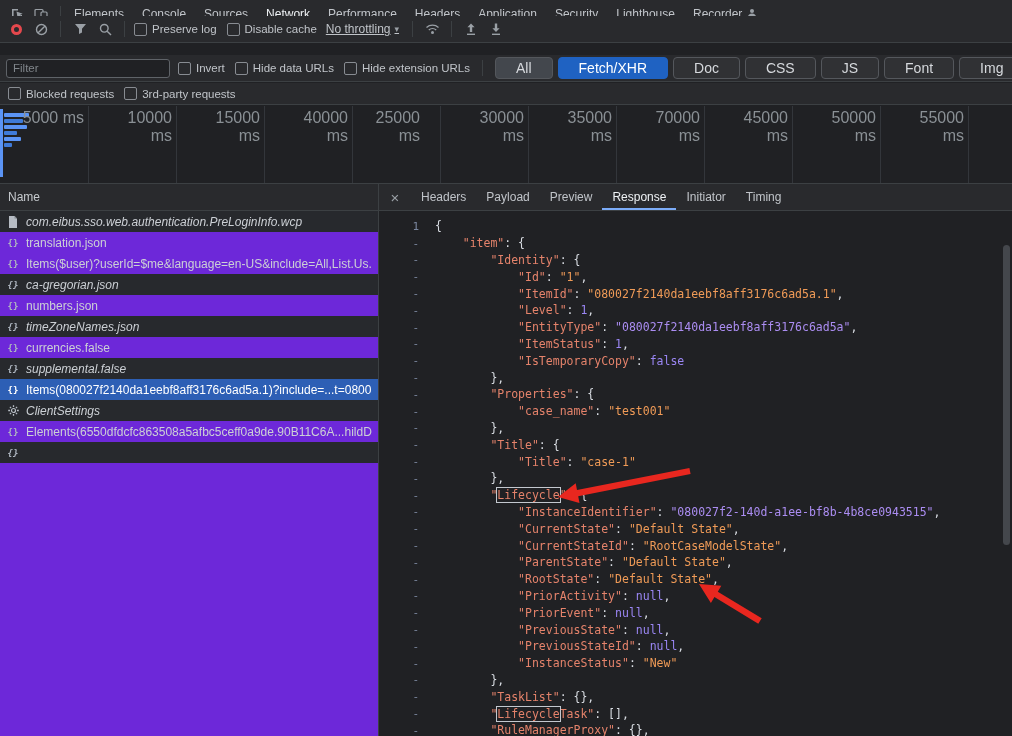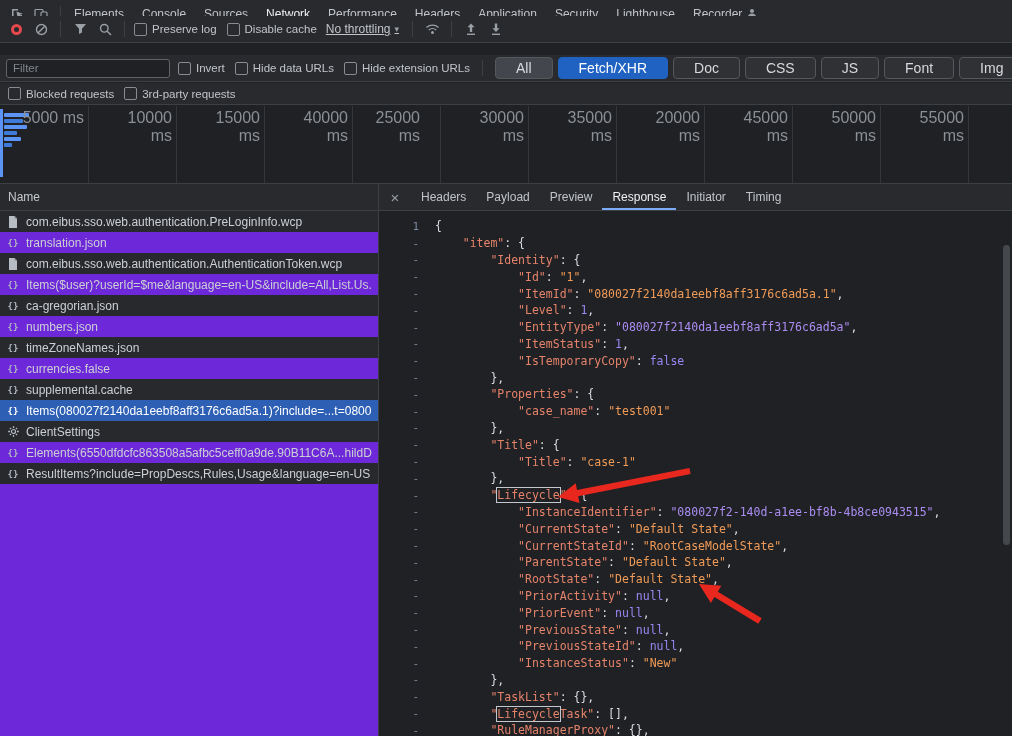--- a/index.html
+++ b/index.html
@@ -44,21 +44,21 @@
         color:#8a9095;font-size:16px;}
   .act-strip{position:absolute;left:0;top:3px;width:3px;height:68px;background:#5b94f5;}
   .act-bar{position:absolute;height:4px;border-radius:1px;}
   
   #main{position:absolute;top:184px;left:0;right:0;bottom:0;display:flex;}
   #names{width:379px;flex:0 0 379px;border-right:1px solid #3c4043;box-sizing:border-box;background:#6d28d9;}
   .names-header{height:27px;line-height:26px;padding-left:8px;background:#292a2d;
                 border-bottom:1px solid #3c4043;color:#c6cace;box-sizing:border-box;}
   .req-row{height:21px;display:flex;align-items:center;gap:6px;padding:0 6px;
            white-space:nowrap;overflow:hidden;color:#ccd0d5;font-size:12px;cursor:default;}
-  .req-row.alt{background:#27292d;}
+  .req-row.alt{background:#27292d;font-style:italic;}
   .req-row.selected{background:#2d5fb5;color:#ffffff;}
   .req-row.selected .brace{color:#ffffff;}
   .ric{flex:0 0 14px;display:flex;justify-content:center;align-items:center;}
   .brace{font-family:"DejaVu Sans Mono",monospace;font-size:9px;font-weight:bold;color:#aeb6c0;}
   .rname{overflow:hidden;}
   
   #details{flex:1;display:flex;flex-direction:column;background:#202124;min-width:0;position:relative;}
   #det-tabs{height:27px;background:#292a2d;border-bottom:1px solid #3c4043;display:flex;align-items:center;flex:0 0 27px;box-sizing:border-box;}
   .det-close{width:32px;text-align:center;color:#9aa0a6;font-size:15px;cursor:default;}
   .det-tab{padding:0 10px;height:100%;display:flex;align-items:center;color:#c0c4c9;box-sizing:border-box;cursor:default;}
@@ -251,21 +251,21 @@
     <div class="tick" style="left: 190px;">15000 ms</div>
     <div class="grid" style="left: 352px;"></div>
     <div class="tick" style="left: 278px;">40000 ms</div>
     <div class="grid" style="left: 440px;"></div>
     <div class="tick" style="left: 350px;">25000 ms</div>
     <div class="grid" style="left: 528px;"></div>
     <div class="tick" style="left: 454px;">30000 ms</div>
     <div class="grid" style="left: 616px;"></div>
     <div class="tick" style="left: 542px;">35000 ms</div>
     <div class="grid" style="left: 704px;"></div>
-    <div class="tick" style="left: 630px;">20000 ms</div>
+    <div class="tick" style="left: 630px;">70000 ms</div>
     <div class="grid" style="left: 792px;"></div>
     <div class="tick" style="left: 718px;">45000 ms</div>
     <div class="grid" style="left: 880px;"></div>
     <div class="tick" style="left: 806px;">50000 ms</div>
     <div class="grid" style="left: 968px;"></div>
     <div class="tick" style="left: 894px;">55000 ms</div>
   </div>
 
 <div id="main">
   <div id="names">
@@ -279,64 +279,55 @@
             </svg>
           </span>
           <span class="rname">com.eibus.sso.web.authentication.PreLoginInfo.wcp</span>
         </div>
         <div class="req-row">
           <span class="ric">
             <span class="brace">{}</span>
           </span>
           <span class="rname">translation.json</span>
         </div>
+        <div class="req-row">
+          <span class="ric">
+            <span class="brace">{}</span>
+          </span>
+          <span class="rname">Items($user)?userId=$me&amp;language=en-US&amp;include=All,List.Us...</span>
+        </div>
         <div class="req-row alt">
           <span class="ric">
-            <svg width="10" height="12" viewBox="0 0 10 12">
-              <path d="M1 0h5.5L9 2.5V12H1z" fill="#b6bcc4"></path>
-              <path d="M6.5 0L9 2.5H6.5z" fill="#83888f"></path>
-            </svg>
-          </span>
-          <span class="rname">com.eibus.sso.web.authentication.AuthenticationToken.wcp</span>
+            <span class="brace">{}</span>
+          </span>
+          <span class="rname">ca-gregorian.json</span>
         </div>
         <div class="req-row">
           <span class="ric">
             <span class="brace">{}</span>
           </span>
-          <span class="rname">Items($user)?userId=$me&amp;language=en-US&amp;include=All,List.Us...</span>
+          <span class="rname">numbers.json</span>
         </div>
         <div class="req-row alt">
           <span class="ric">
             <span class="brace">{}</span>
           </span>
-          <span class="rname">ca-gregorian.json</span>
+          <span class="rname">timeZoneNames.json</span>
         </div>
         <div class="req-row">
           <span class="ric">
             <span class="brace">{}</span>
           </span>
-          <span class="rname">numbers.json</span>
+          <span class="rname">currencies.false</span>
         </div>
         <div class="req-row alt">
           <span class="ric">
             <span class="brace">{}</span>
           </span>
-          <span class="rname">timeZoneNames.json</span>
-        </div>
-        <div class="req-row">
-          <span class="ric">
-            <span class="brace">{}</span>
-          </span>
-          <span class="rname">currencies.false</span>
-        </div>
-        <div class="req-row alt">
-          <span class="ric">
-            <span class="brace">{}</span>
-          </span>
-          <span class="rname">supplemental.cache</span>
+          <span class="rname">supplemental.false</span>
         </div>
         <div class="req-row selected">
           <span class="ric">
             <span class="brace">{}</span>
           </span>
           <span class="rname">Items(080027f2140da1eebf8aff3176c6ad5a.1)?include=...t=0800...</span>
         </div>
         <div class="req-row alt">
           <span class="ric">
             <svg width="11" height="11" viewBox="0 0 11 11">
@@ -358,21 +349,20 @@
         <div class="req-row">
           <span class="ric">
             <span class="brace">{}</span>
           </span>
           <span class="rname">Elements(6550dfdcfc863508a5afbc5ceff0a9de.90B11C6A...hildD...</span>
         </div>
         <div class="req-row alt">
           <span class="ric">
             <span class="brace">{}</span>
           </span>
-          <span class="rname">ResultItems?include=PropDescs,Rules,Usage&amp;language=en-US</span>
         </div>
       </div>
   </div>
   <div id="details">
     <div id="det-tabs">
       <div class="det-close">×</div>
     <div class="det-tab">Headers</div>
         <div class="det-tab">Payload</div>
         <div class="det-tab">Preview</div>
         <div class="det-tab selected">Response</div>

